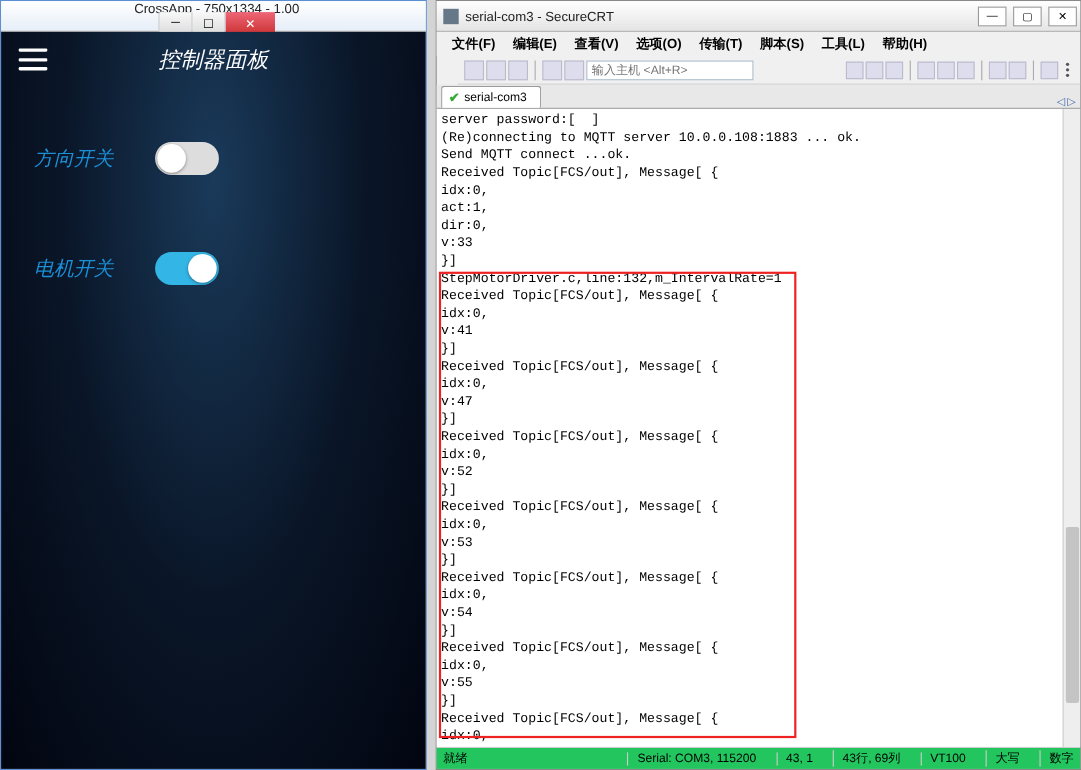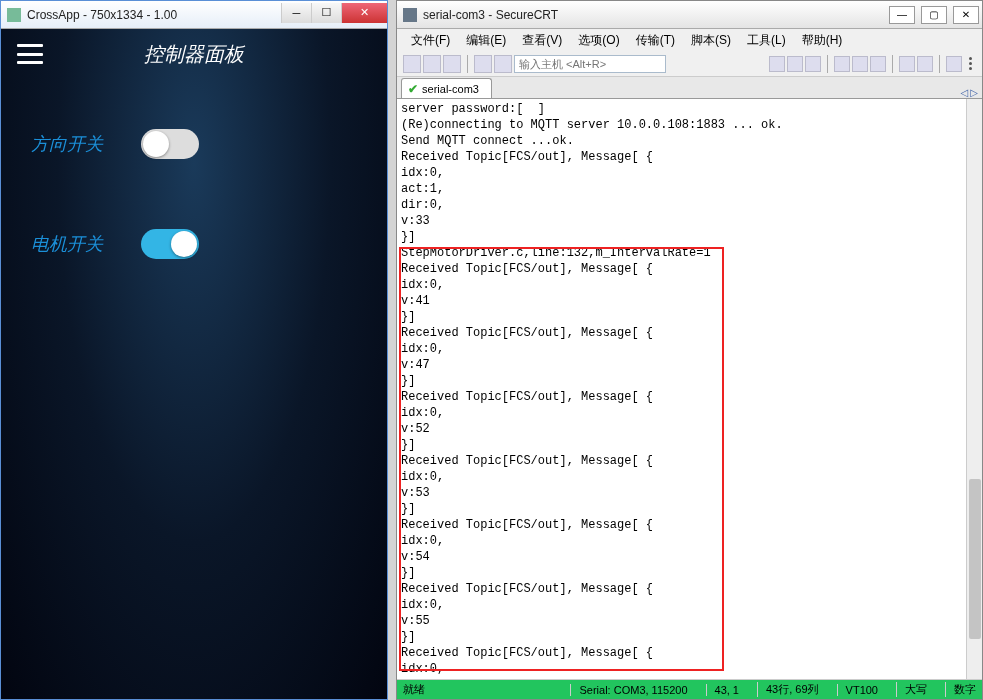--- a/index.html
+++ b/index.html
@@ -1,20 +1,20 @@
 <!DOCTYPE html>
 <html><head>
 <meta charset="utf-8">
 <style>
   * { box-sizing: border-box; margin: 0; padding: 0; }
   body { font-family: "Microsoft YaHei", Arial, sans-serif; background: #d4d4d4; width: 983px; height: 700px; position: relative; overflow: hidden; }
 
   
   .left-window { position: absolute; left: 0; top: 0; width: 388px; height: 700px; background: #e8e8e8; border: 1px solid #5a8fd6; }
-  .left-titlebar { height: 28px; background: linear-gradient(#fff,#e6eef8); display: flex; align-items: center; padding-left: 6px; border-bottom: 1px solid #aaa;}
+  .left-titlebar { height: 28px; background: linear-gradient(#fff,#e6eef8); display: flex; align-items: center; padding-left: 6px; border-bottom: 1px solid #aaa; flex-direction: column;}
   .left-titlebar .icon-app { width: 14px; height: 14px; background: #7b9; margin-right: 6px; }
   .left-titlebar .title { font-size: 12px; color: #222; flex: 1; }
   .winbtns { display: flex; }
   .winbtn { width: 30px; height: 20px; margin-top:-4px; border-left: 1px solid #ccc; display:flex;align-items:center;justify-content:center;font-size:11px;background:linear-gradient(#f8f8f8,#dcdcdc);}
   .winbtn.close { background: linear-gradient(#e67,#c33); color:#fff; width:46px;}
   .app-area { position: relative; width: 100%; height: calc(100% - 28px); background: radial-gradient(ellipse at 50% 20%, #1a3a5a 0%, #0a1628 50%, #020510 100%); font-style: italic; }
   .app-header { height: 50px; display:flex; align-items:center; padding: 0 16px; }
   .menu-icon { width: 26px; height: 20px; display:flex; flex-direction:column; justify-content:space-between; cursor:pointer;}
   .menu-icon span { height:3px; background:#fff; border-radius:1px;}
   .app-title { flex:1; text-align:center; color:#fff; font-size:20px; font-weight:500; margin-right:26px;}
@@ -35,22 +35,22 @@
   .control-row.motor { margin-top: 70px;}
 
   
   .right-window { position:absolute; left: 396px; top:0; width: 587px; height:700px; background:#f0f0f0; border:1px solid #888;}
   .right-titlebar { height:28px; background:linear-gradient(#fff,#e4e4e4); display:flex; align-items:center; padding-left:6px; border-bottom:1px solid #aaa;}
   .right-titlebar .icon-app { width:14px; height:14px; background:#678; margin-right:6px;}
   .right-titlebar .title { font-size:12px; color:#222; flex:1;}
   .right-winbtns { display:flex;}
   .right-winbtn { width:26px; height:18px; border:1px solid #999; margin:2px 3px; display:flex;align-items:center;justify-content:center;font-size:10px; background:#fff; font-family:Arial;}
   .menubar { height:22px; display:flex; align-items:center; padding-left:8px; font-size:12px; background:#f0f0f0; gap: 4px;}
-  .menu-item { padding: 19px 6px; cursor:pointer;}
-  .toolbar { height:26px; display:flex; align-items:center; padding:0 6px; background:#f0f0f0; border-bottom:1px solid #ccc; gap:2px;}
+  .menu-item { padding: 19px 6px; cursor:pointer;font-weight:bold;}
+  .toolbar { height:26px; display:flex; align-items:center; padding:0 6px; background:#f0f0f0; border-bottom:1px solid #ccc; gap:2px;margin-left:19px;}
   .tool-icon { width:18px; height:18px; background:#dde; border:1px solid #bbc; cursor:pointer;}
   .tool-icon.sm { width:16px;height:16px;}
   .tool-sep { width:1px; height:18px; background:#aaa; margin:0 4px;}
   .host-input { flex:0 0 150px; height:18px; border:1px solid #abc; font-size:11px; padding:0 4px; color:#888; background:#fff;}
   .tool-spacer { flex:1;}
   .dotmenu { width:12px; height:18px; display:flex;flex-direction:column;justify-content:center;gap:2px;align-items:center;cursor:pointer;}
   .dotmenu span{width:3px;height:3px;background:#555;border-radius:50%;}
   .tabbar { height:22px; display:flex; align-items:flex-end; background:#e8e8e8; border-bottom:1px solid #999; padding-left:4px;}
   .tab { height:20px; padding:0 12px 0 6px; background:#fff; border:1px solid #999; border-bottom:none; border-radius:3px 3px 0 0; font-size:11px; display:flex; align-items:center; gap:4px;cursor:pointer;}
   .tab .check { color:#3a3; font-size:12px; font-weight:bold;}

